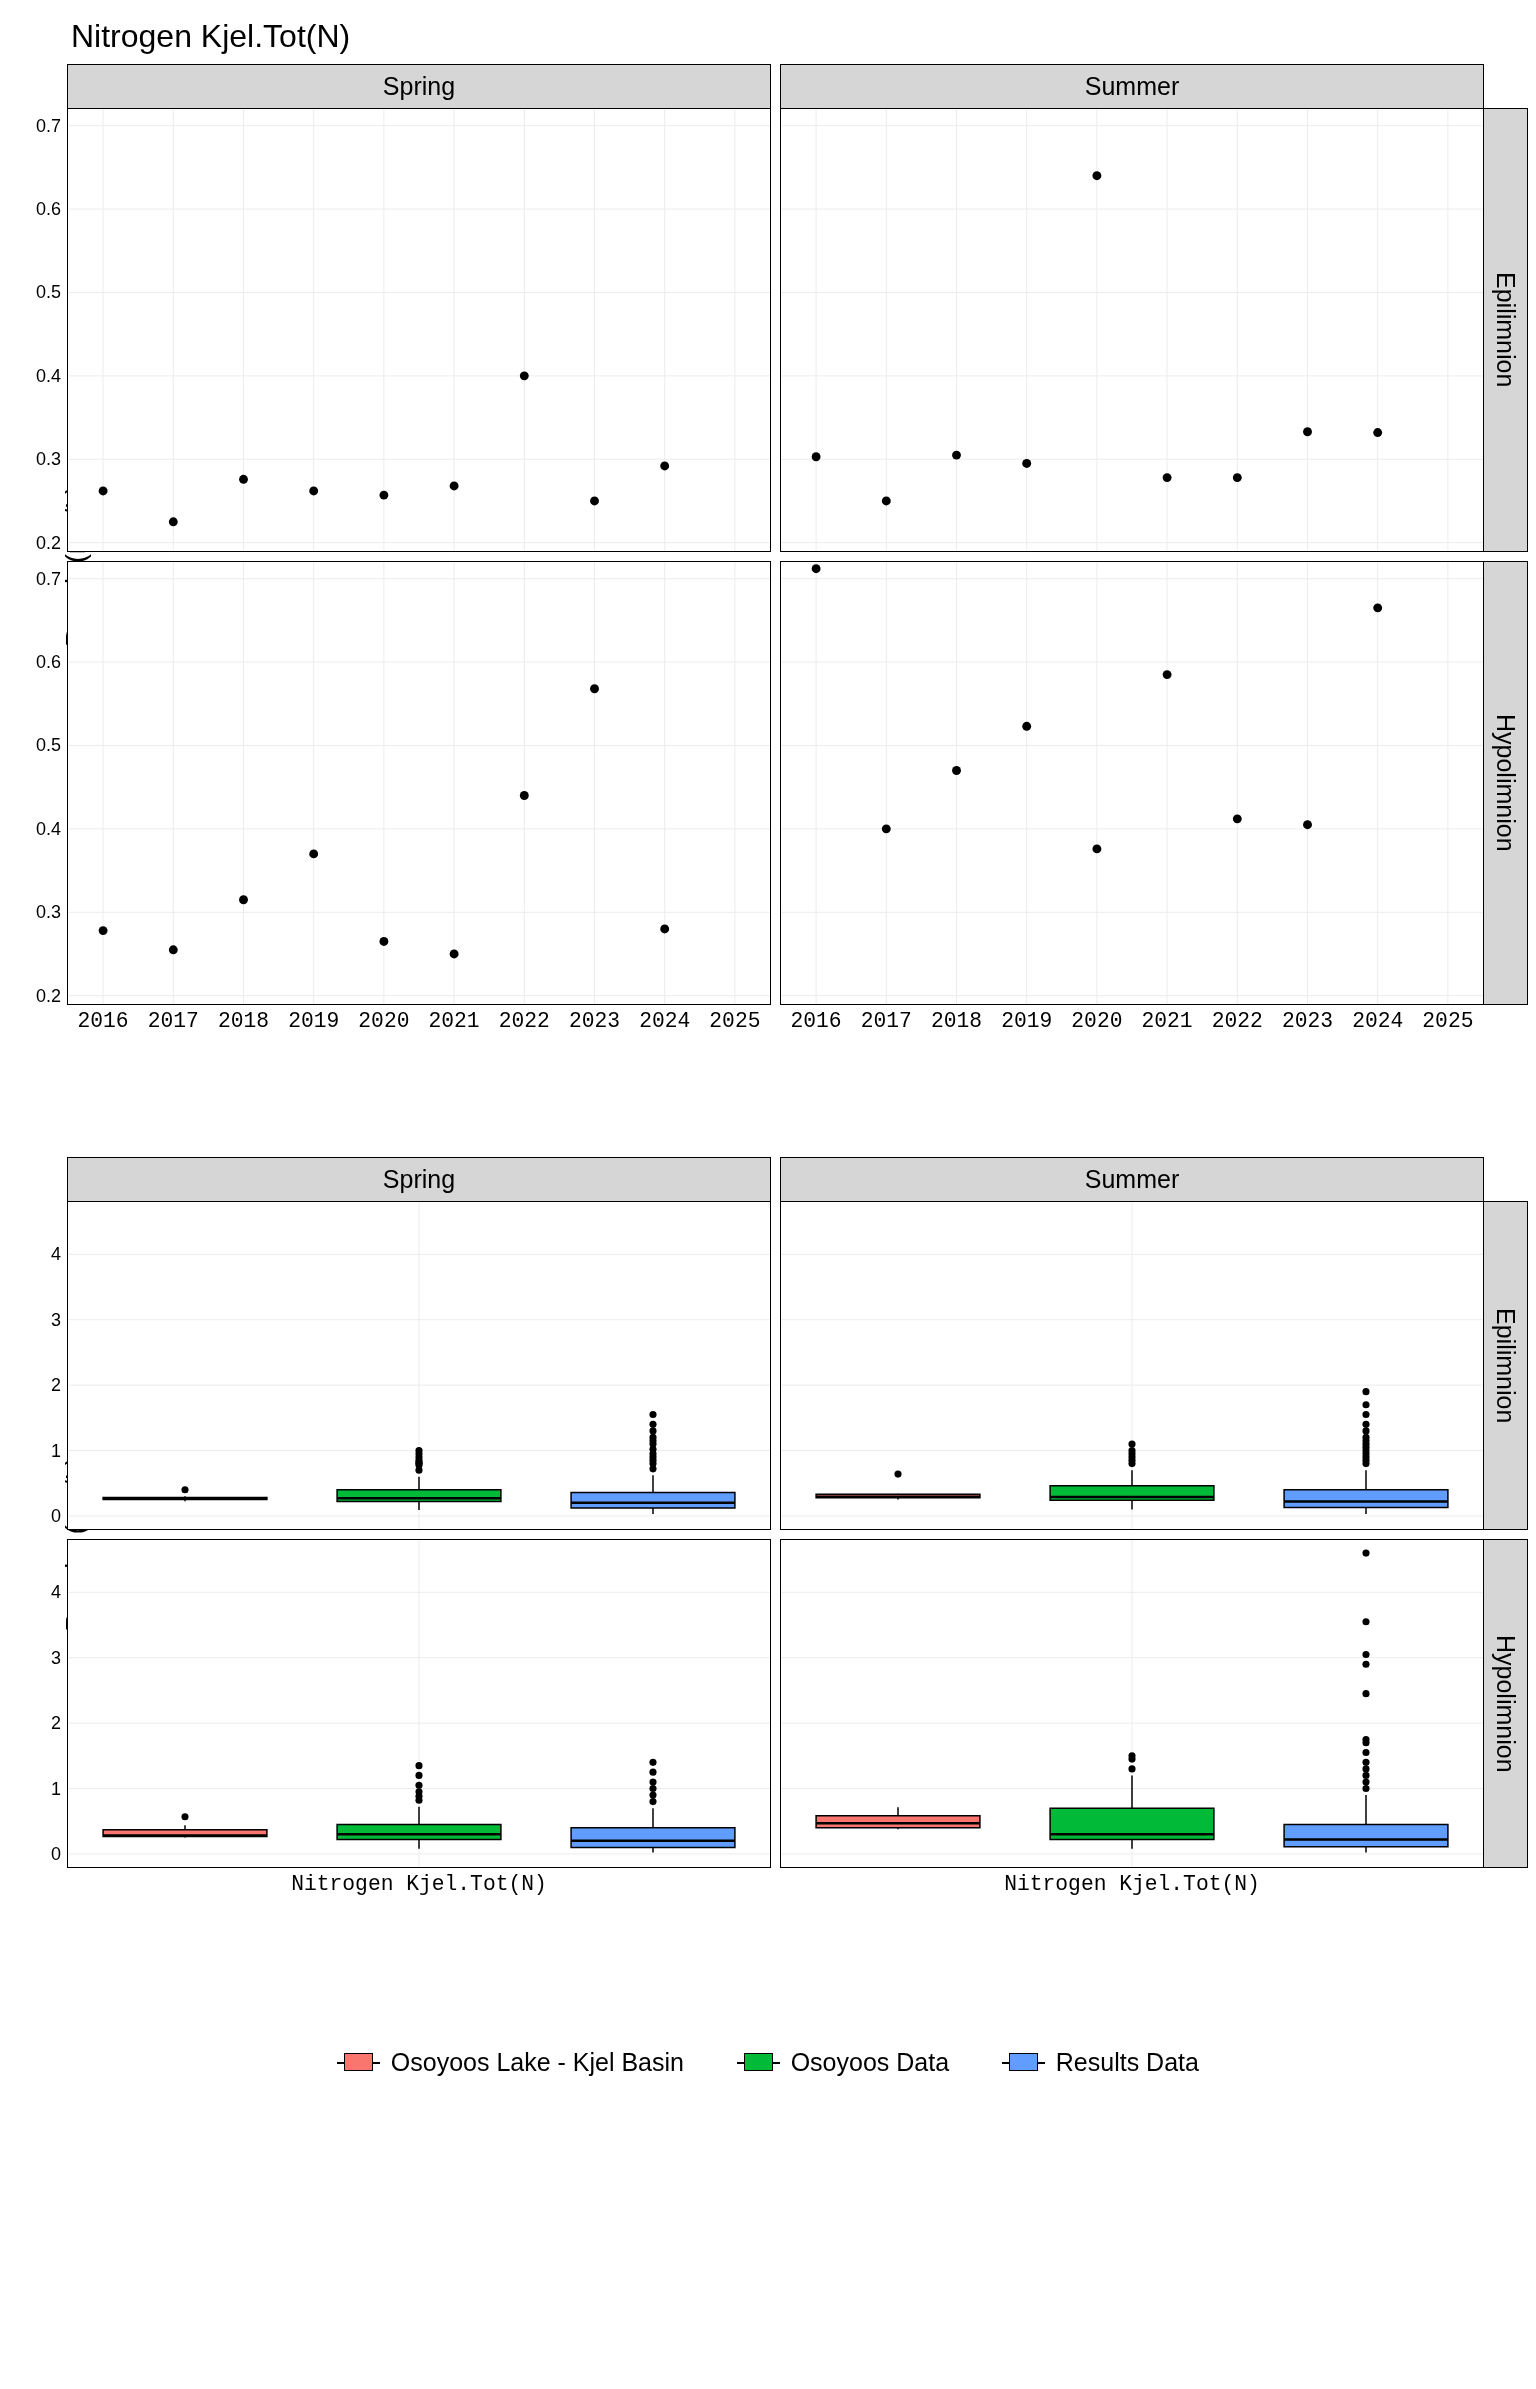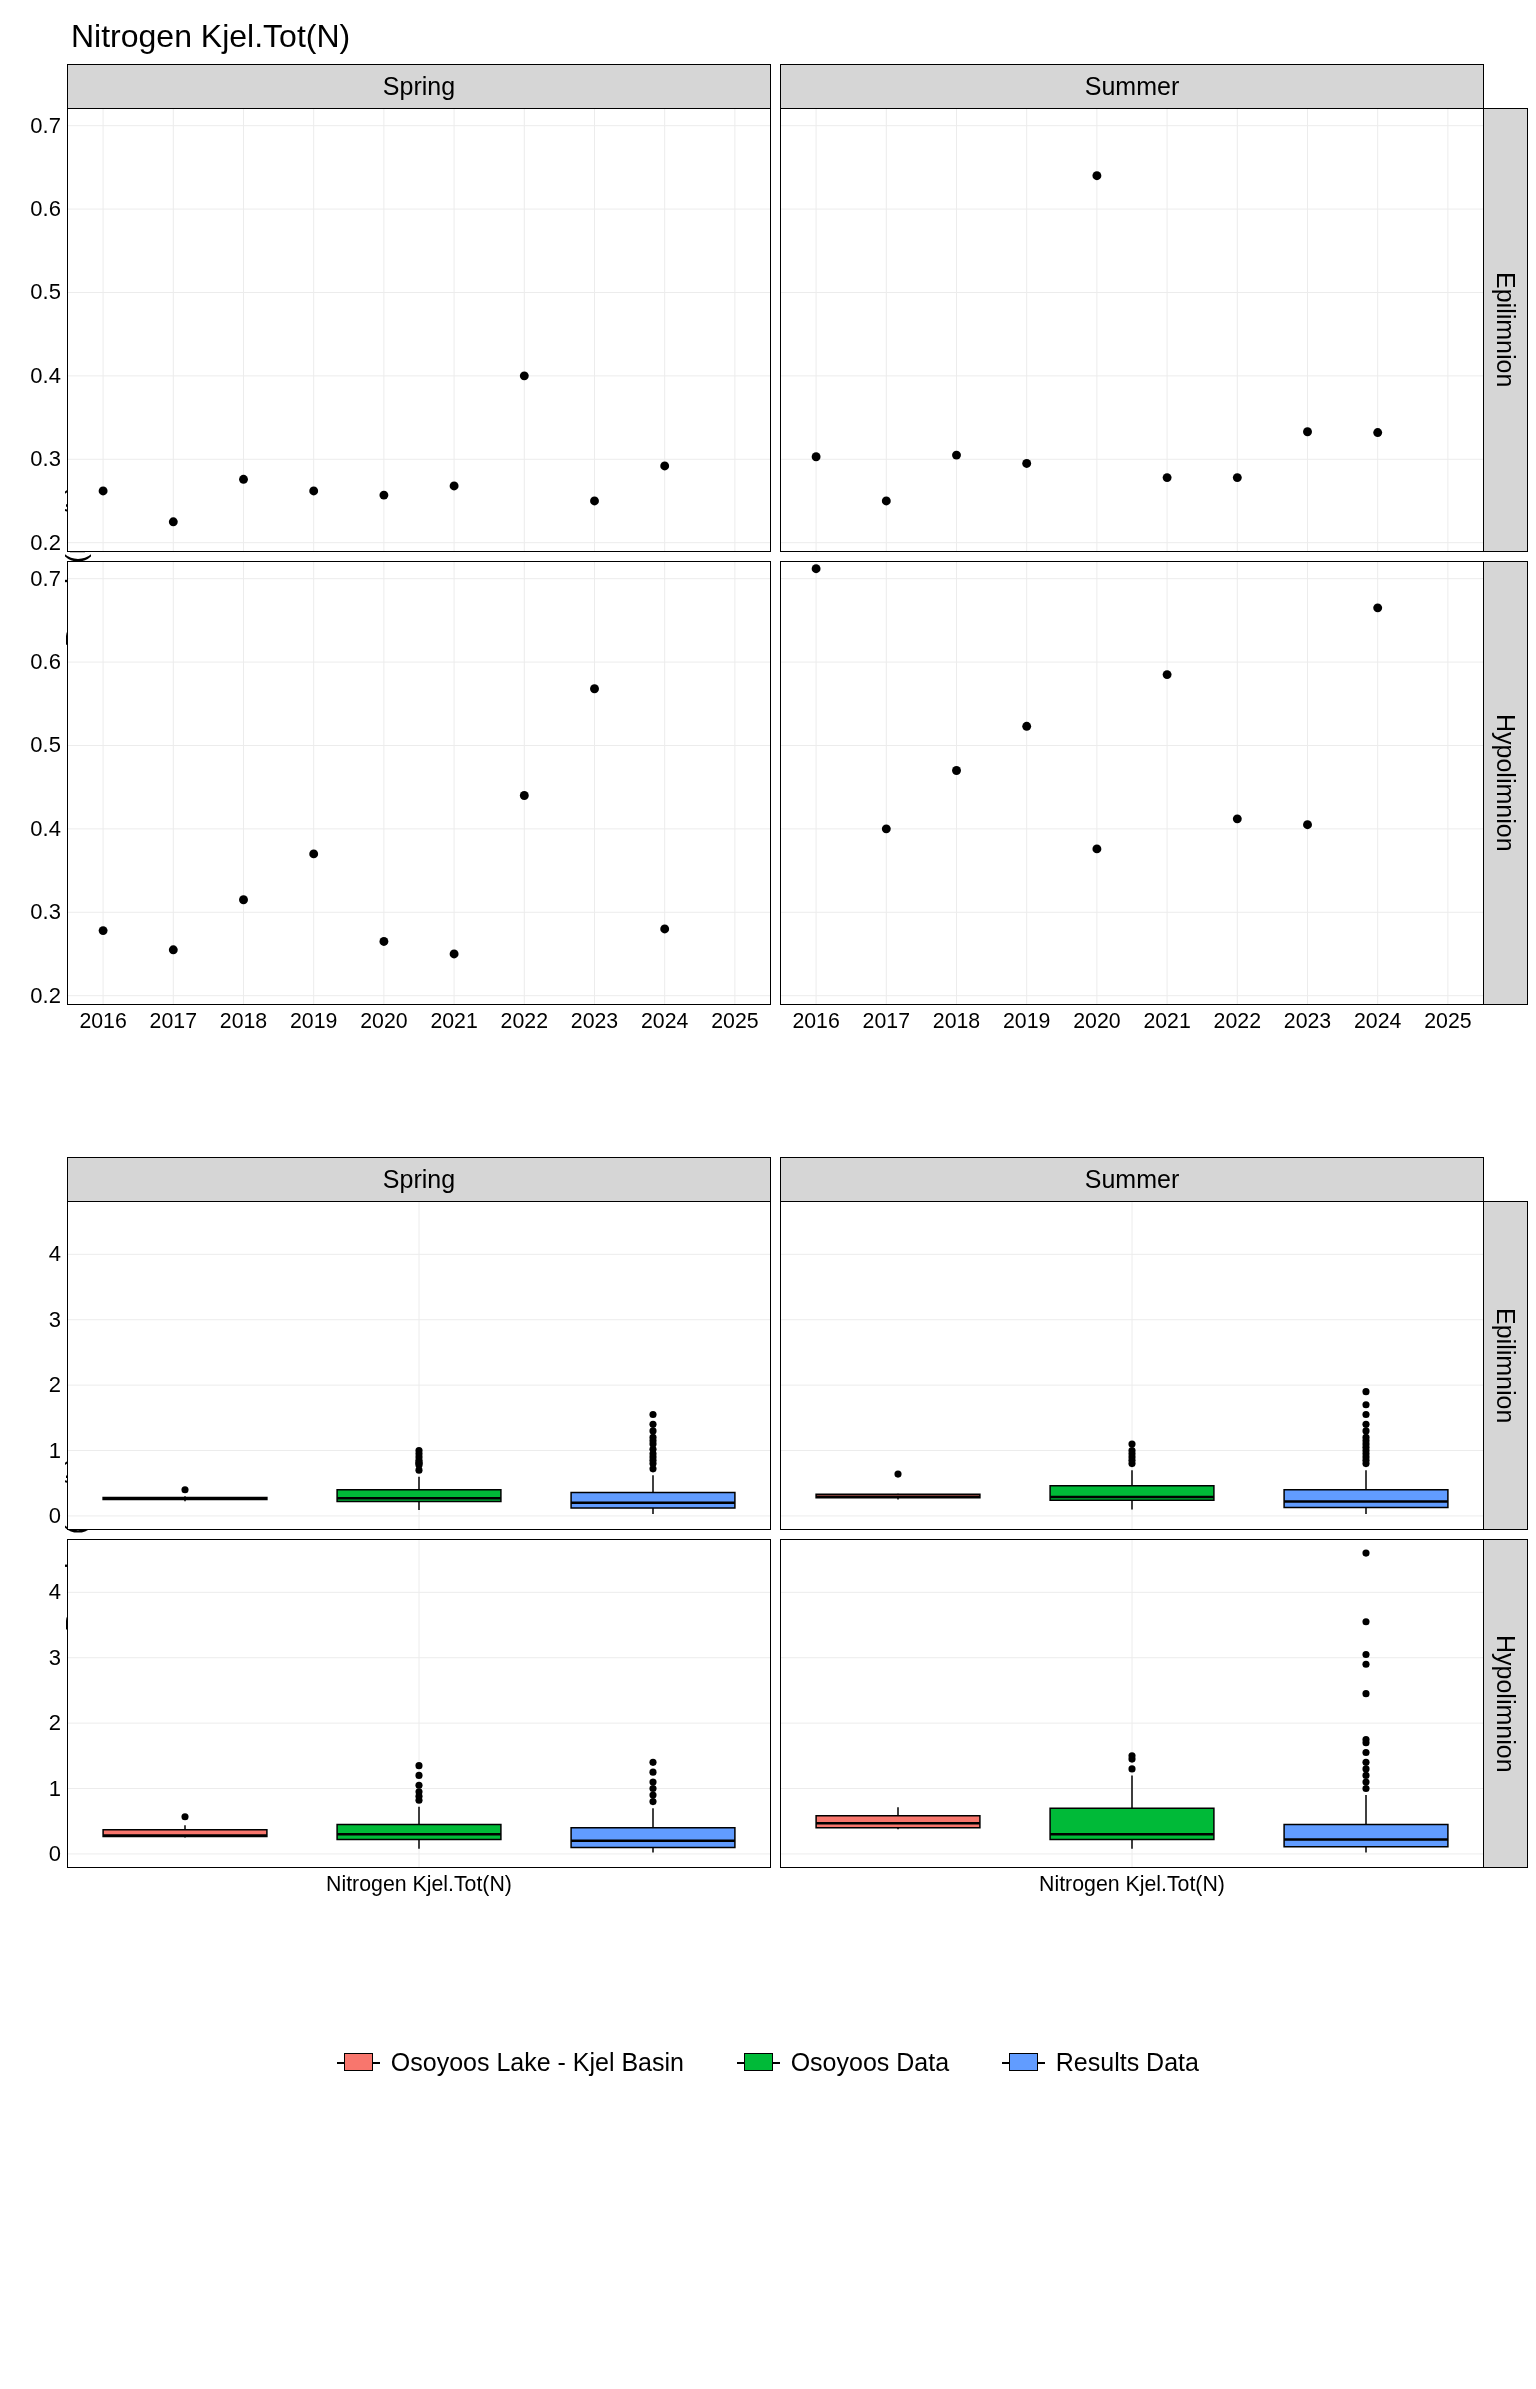--- a/index.html
+++ b/index.html
@@ -58,30 +58,31 @@
     width: 100%;
     height: 100%;
     background: #fff;
   }
   .plot-area svg { position: absolute; inset: 0; }
   .ytick {
     position: absolute;
     right: 100%;
     transform: translateY(-50%);
     padding-right: 7.1px;
-    font-size: 22px;
+    font-size: 18px;
     white-space: nowrap;
   }
   .xtick {
     position: absolute;
     top: 100%;
     transform: translateX(-50%);
     padding-top: 5.3px;
     font-size: 21.3px;
     white-space: nowrap;
+    font-family: Liberation Mono, monospace;
   }
   .legend {
     display: flex;
     justify-content: center;
     gap: 53px;
     padding: 36px 0 53px 0;
     font-size: 25px;
   }
   .legend-item { display: flex; align-items: center; gap: 10.7px; }
   .legend-key {

